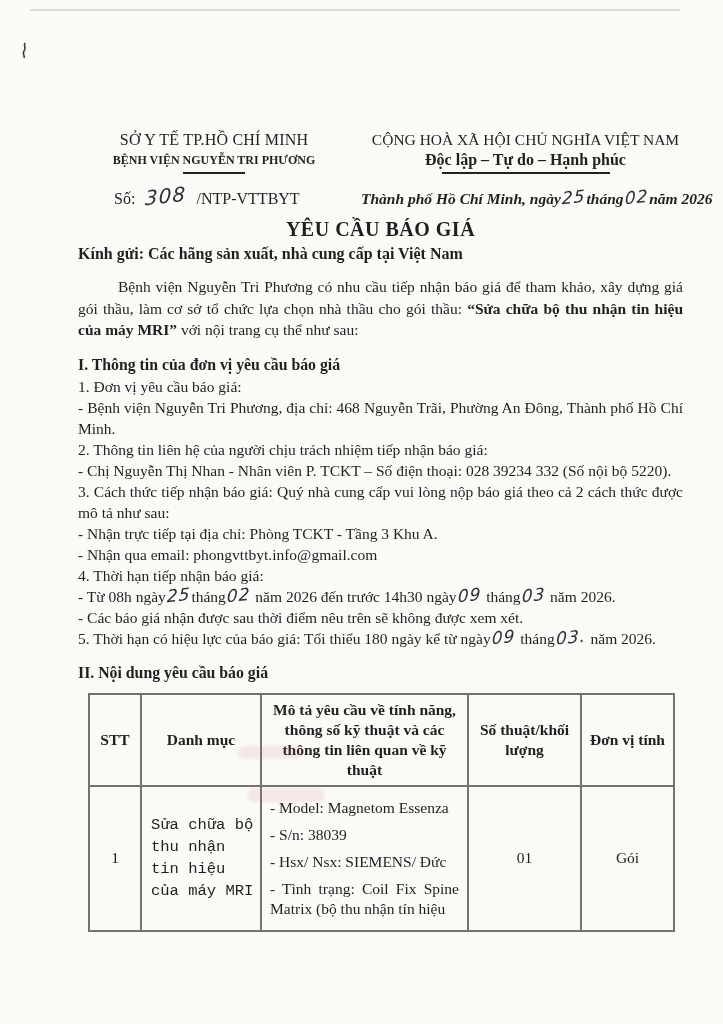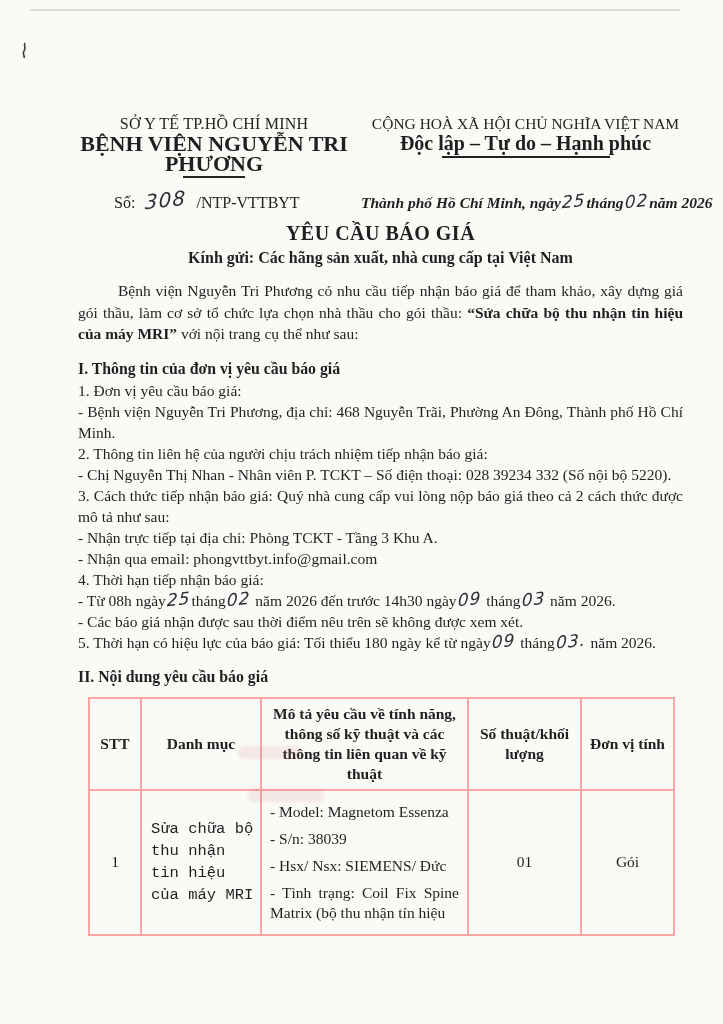--- a/index.html
+++ b/index.html
@@ -7,30 +7,30 @@
     position:relative;
     width:723px;height:1024px;
     background:#fafaf7;
     overflow:hidden;
     font-family:"Liberation Serif", serif;
     color:#1f1f1f;
   }
   .scanline{position:absolute;top:9px;left:30px;width:650px;height:2px;
     background:rgba(140,140,140,.28);border-radius:2px;}
   .smudge{position:absolute;left:20px;top:42px;}
-  .doc{position:absolute;top:0;left:0;width:723px;box-sizing:border-box;
+  .doc{position:absolute;top:16px;left:0;width:723px;box-sizing:border-box;
     padding:114px 40px 0 78px;}
   
   .header-row{display:flex;justify-content:space-between;align-items:flex-start;}
   .hdr-left{width:272px;text-align:center;}
   .hdr-right{width:315px;text-align:center;}
   .hl1{font-size:16px;line-height:20px;letter-spacing:.2px;}
-  .hl2{font-size:22px;line-height:20px;font-weight:bold;}
+  .hl2{font-size:12px;line-height:20px;font-weight:bold;}
   .hr1{font-size:15.5px;line-height:19px;font-weight:normal;}
-  .hr2{font-size:20px;line-height:21px;font-weight:bold;}
+  .hr2{font-size:16px;line-height:21px;font-weight:bold;}
   .rule{height:2px;background:#222;margin:2px auto 0;}
   .rule-left{width:62px;}
   .rule-right{width:168px;}
   .numdate-row{display:flex;justify-content:space-between;margin-top:13px;align-items:baseline;}
   .so-line{width:272px;text-align:left;padding-left:36px;box-sizing:border-box;font-size:16px;}
   .date-line{width:322px;text-align:center;font-style:italic;font-weight:bold;
     font-size:15.5px;white-space:nowrap;}
   
   .hw{
     font-family:"DejaVu Sans", sans-serif;
@@ -38,31 +38,31 @@
     display:inline-block;
     transform:rotate(-6deg) skewX(-8deg);
     font-size:17px;color:#2e2e36;
     letter-spacing:1px;line-height:1;
     margin:0 1px;position:relative;top:-1px;
   }
   .hw-big{font-size:20px;margin:0 6px;}
   
   .title{margin-top:9px;text-align:center;font-weight:bold;font-size:20px;
     letter-spacing:.5px;line-height:25px;}
-  .subtitle{text-align:center;font-weight:bold;font-size:16px;line-height:23px;}
+  .subtitle{font-weight:bold;font-size:16px;line-height:23px;}
   
   .intro{margin:11px 0 0 0;font-size:15.5px;line-height:21.5px;
     text-align:justify;text-indent:40px;}
   .sec-heading{margin-top:13px;font-weight:bold;font-size:15.8px;line-height:22px;}
   .line{font-size:15.5px;line-height:21px;text-align:justify;}
   .nowrap{white-space:nowrap;text-align:left;}
   
   .qtable{border-collapse:collapse;table-layout:fixed;width:585px;
     margin:9px 0 0 10px;}
-  .qtable th,.qtable td{border:2px solid #fca5a5;vertical-align:middle;
+  .qtable th,.qtable td{border:2px solid #737373;vertical-align:middle;
     font-size:15.5px;overflow:hidden;}
   .qtable th{font-weight:bold;text-align:center;line-height:20px;padding:5px 3px;height:48px;}
   .qtable td{height:125px;}
   .cell-center{text-align:center;}
   .cell-danhmuc{padding:4px 6px 4px 9px;line-height:22px;text-align:left;font-family:Liberation Mono, monospace;}
   .cell-mota{padding:4px 8px;vertical-align:middle;}
   .cell-mota .mline{line-height:20px;margin:7px 0;text-align:justify;}
   .bleed{position:absolute;background:rgba(205,110,110,.12);
     filter:blur(1.5px);border-radius:6px;}
 </style>

